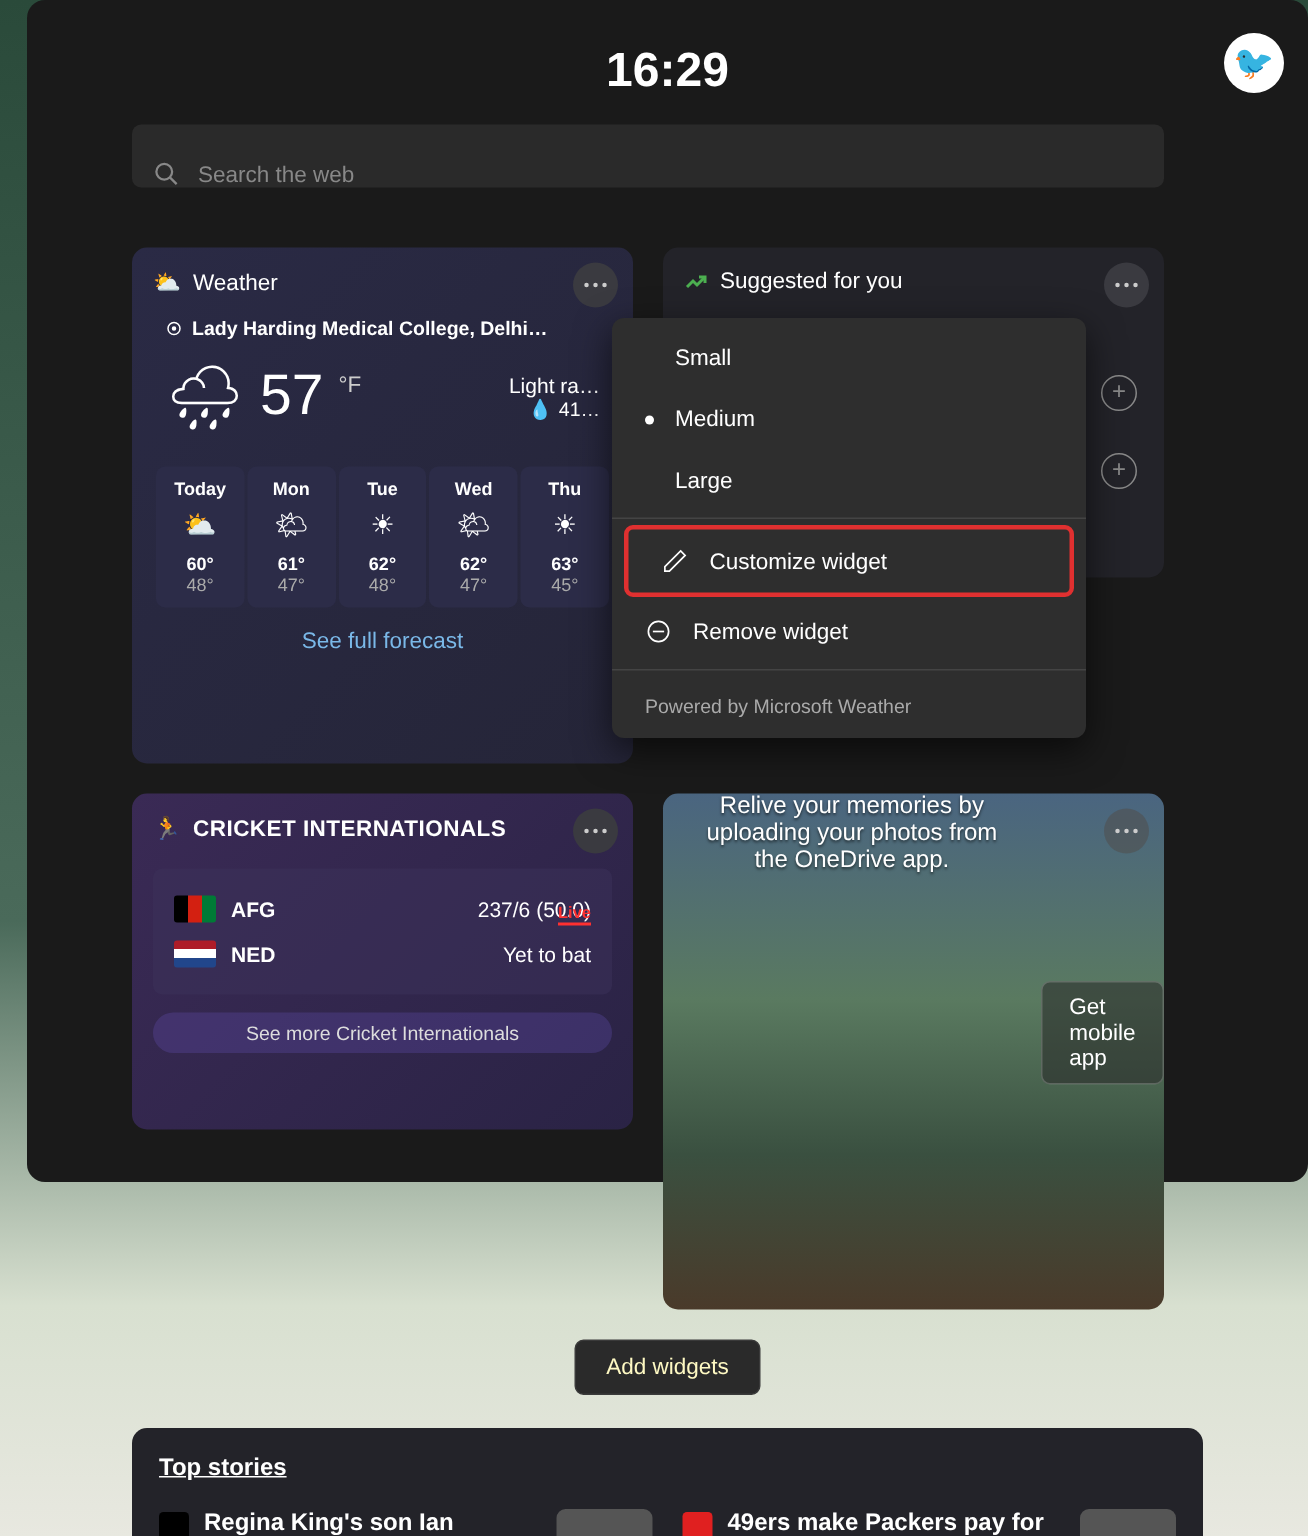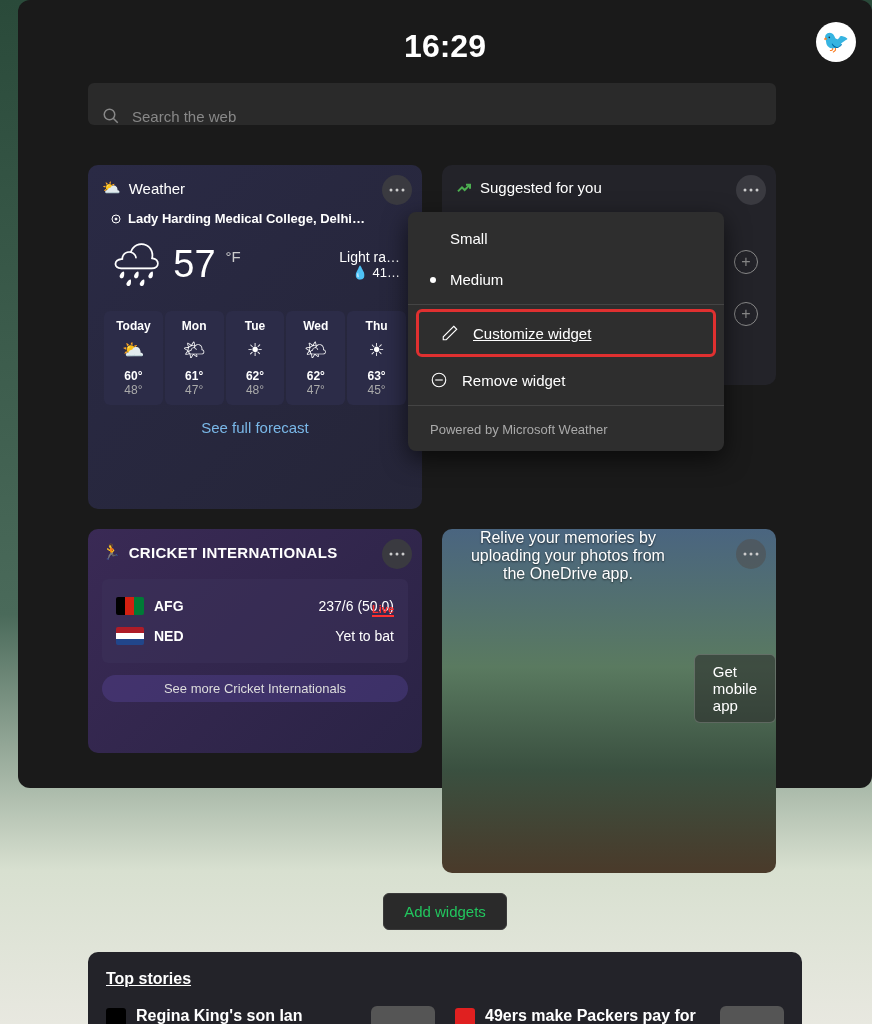--- a/index.html
+++ b/index.html
@@ -41,36 +41,36 @@
 .team-row { display: flex; align-items: center; gap: 10px; padding: 6px 0; font-size: 14px; }
 .team-row .flag { width: 28px; height: 18px; border-radius: 2px; }
 .team-row .tname { font-weight: 600; width: 40px; }
 .team-row .score { margin-left: auto; }
 .live-badge { position: absolute; right: 14px; top: 24px; color: #ff3030; font-size: 11px; font-weight: 700; border-bottom: 2px solid #ff3030; }
 .cricket-more { text-align: center; background: rgba(100,80,180,0.3); border-radius: 16px; padding: 6px; margin-top: 12px; font-size: 13px; color: #ddd; cursor: pointer; }
 .photos-card { height: 344px; padding: 0; overflow: hidden; background: linear-gradient(180deg, #4a6580 0%, #5a7a60 40%, #3a5040 70%, #4a3a2a 100%); display: flex; justify-content: flex-end; }
 .photos-more { position: absolute; right: 10px; top: 10px; width: 30px; height: 30px; border-radius: 50%; background: rgba(80,80,80,0.6); display: flex; align-items: center; justify-content: center; }
 .photos-text { text-align: center; color: #fff; font-size: 16px; padding: 0 24px 14px; text-shadow: 0 1px 2px rgba(0,0,0,0.6); }
 .photos-btn { align-self: center; background: rgba(40,40,40,0.55); border: 1px solid rgba(255,255,255,0.2); border-radius: 6px; padding: 8px 18px; margin-bottom: 26px; color: #fff; font-size: 15px; cursor: pointer; }
-.add-widgets { margin: 20px auto 22px; display: block; background: #2a2a2a; border: 1px solid #3a3a3a; color: #22c55e; padding: 9px 20px; border-radius: 6px; font-size: 15px; cursor: pointer; }
+.add-widgets { margin: 20px auto 22px; display: block; background: #2a2a2a; border: 1px solid #3a3a3a; color: #fef9c3; padding: 9px 20px; border-radius: 6px; font-size: 15px; cursor: pointer; }
 .top-stories { background: #232329; border-radius: 10px; padding: 18px; }
 .ts-title { font-size: 16px; font-weight: 600; margin-bottom: 18px; text-decoration: underline; }
 .story-grid { display: grid; grid-template-columns: 1fr 1fr; gap: 24px 20px; }
 .story { display: flex; gap: 10px; }
 .story-src-icon { width: 20px; height: 20px; border-radius: 3px; flex-shrink: 0; margin-top: 2px; }
 .story-body { flex: 1; }
 .story-title { font-size: 16px; font-weight: 700; line-height: 1.3; margin-bottom: 4px; }
 .story-img { width: 64px; height: 64px; border-radius: 6px; background: #555; flex-shrink: 0; }
 .context-menu { position: absolute; left: 390px; top: 212px; width: 316px; background: #2e2e2e; border-radius: 8px; box-shadow: 0 8px 24px rgba(0,0,0,0.6); padding: 6px 0; z-index: 100; }
 .menu-item { display: flex; align-items: center; gap: 14px; padding: 12px 22px; font-size: 15px; cursor: pointer; position: relative; }
 .menu-item.selected::before { content: ''; width: 6px; height: 6px; background: #fff; border-radius: 50%; position: absolute; left: 22px; }
 .menu-item.selected { padding-left: 42px; text-align: center; }
 .menu-item:not(.selected) { padding-left: 42px; }
 .menu-divider { height: 1px; background: #444; margin: 4px 0; }
-.menu-item.highlight { border: 3px solid #e03030; border-radius: 6px; margin: 2px 8px; padding-left: 14px; gap: 14px; text-decoration: underline; }
+.menu-item.highlight { border: 3px solid #e03030; border-radius: 6px; margin: 2px 8px; padding-left: 14px; gap: 14px; }
 .menu-item.with-icon { padding-left: 22px; }
 .menu-footer { padding: 12px 22px 8px; font-size: 13px; color: #aaa; }
 .flag-afg { background: linear-gradient(90deg, #000 33%, #d32011 33% 66%, #007a36 66%); position: relative; }
 .flag-ned { background: linear-gradient(180deg, #ae1c28 33%, #fff 33% 66%, #21468b 66%); }
 svg { display: block; }
 </style>
 </head>
 <body>
 
 <div class="panel">
@@ -243,20 +243,21 @@
             <div class="story-title">49ers make Packers pay for special teams…</div>
           </div>
           <div class="story-img"></div>
         </div>
       </div>
   </div>
 
   <div class="context-menu">
     <div class="menu-item">Small</div>
     <div class="menu-item selected">Medium</div>
+    <div class="menu-item">Large</div>
     <div class="menu-divider"></div>
     <div class="menu-item with-icon highlight">
       <svg width="18" height="18" viewBox="0 0 24 24" fill="none" stroke="#fff" stroke-width="1.5">
           <path d="M17 3l4 4L7 21H3v-4L17 3z"></path>
         </svg>
       <span>Customize widget</span>
     </div>
     <div class="menu-item with-icon">
       <svg width="18" height="18" viewBox="0 0 24 24" fill="none" stroke="#fff" stroke-width="1.5">
           <circle cx="12" cy="12" r="9"></circle>

